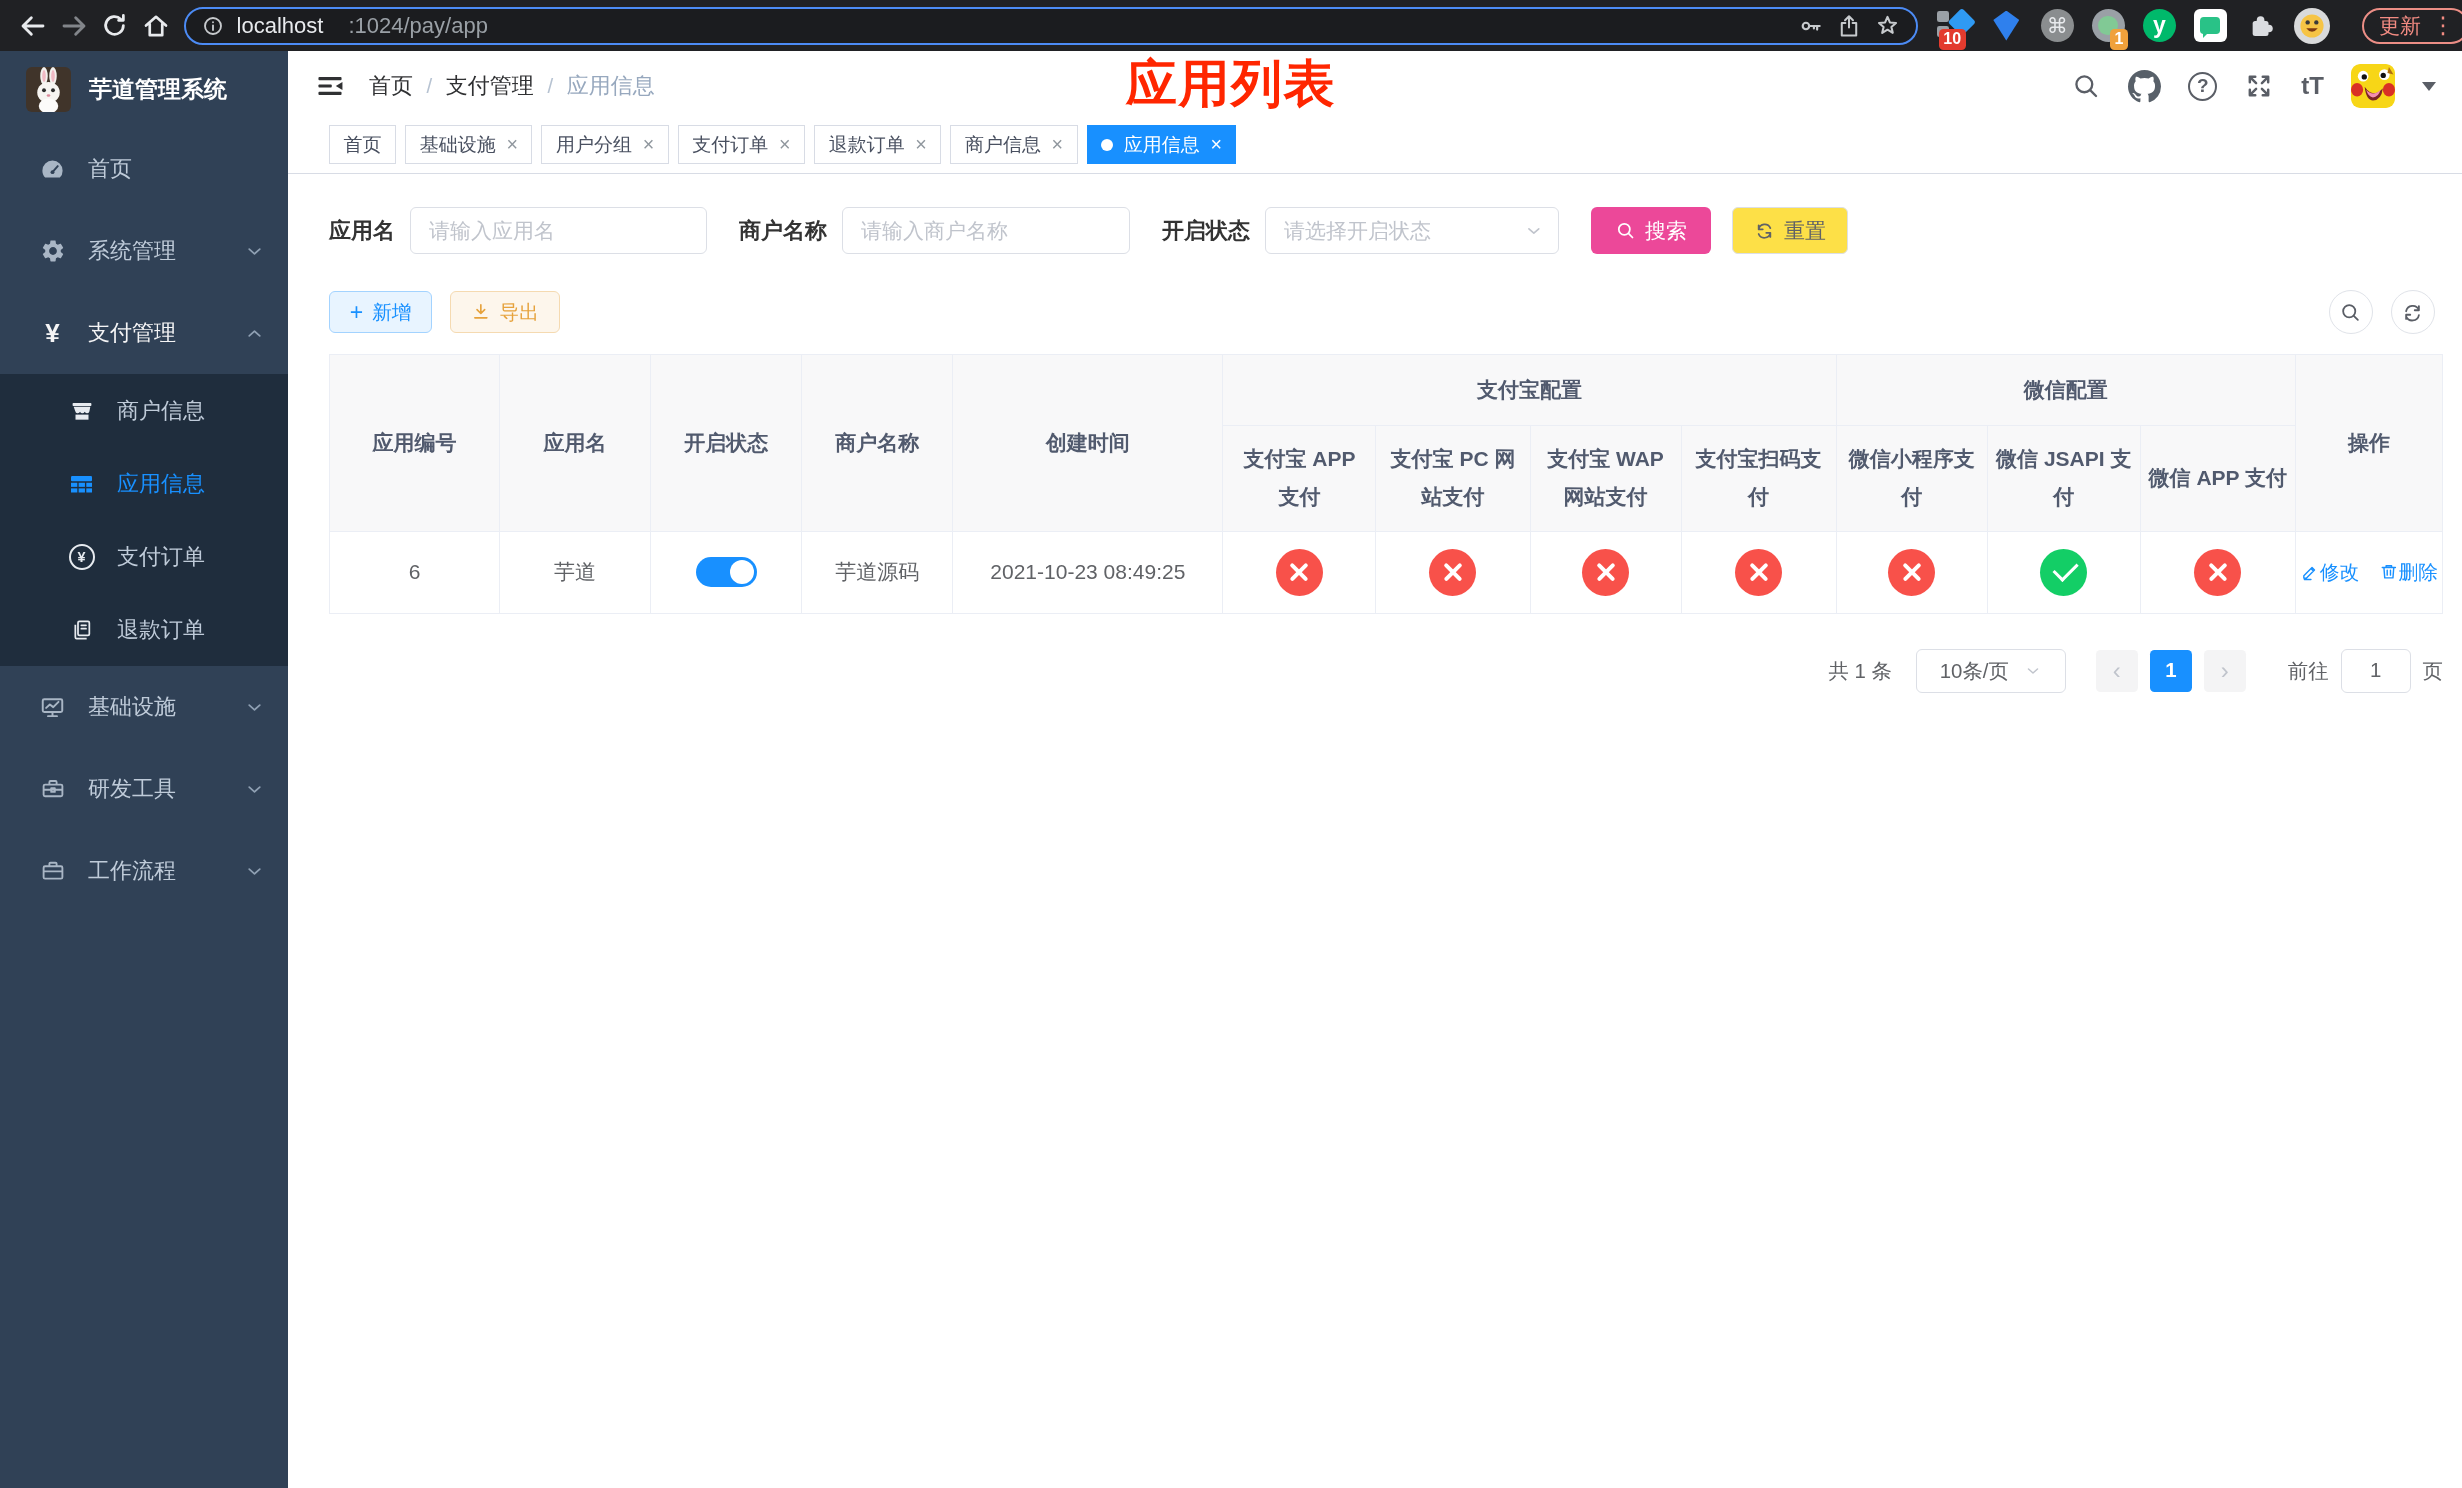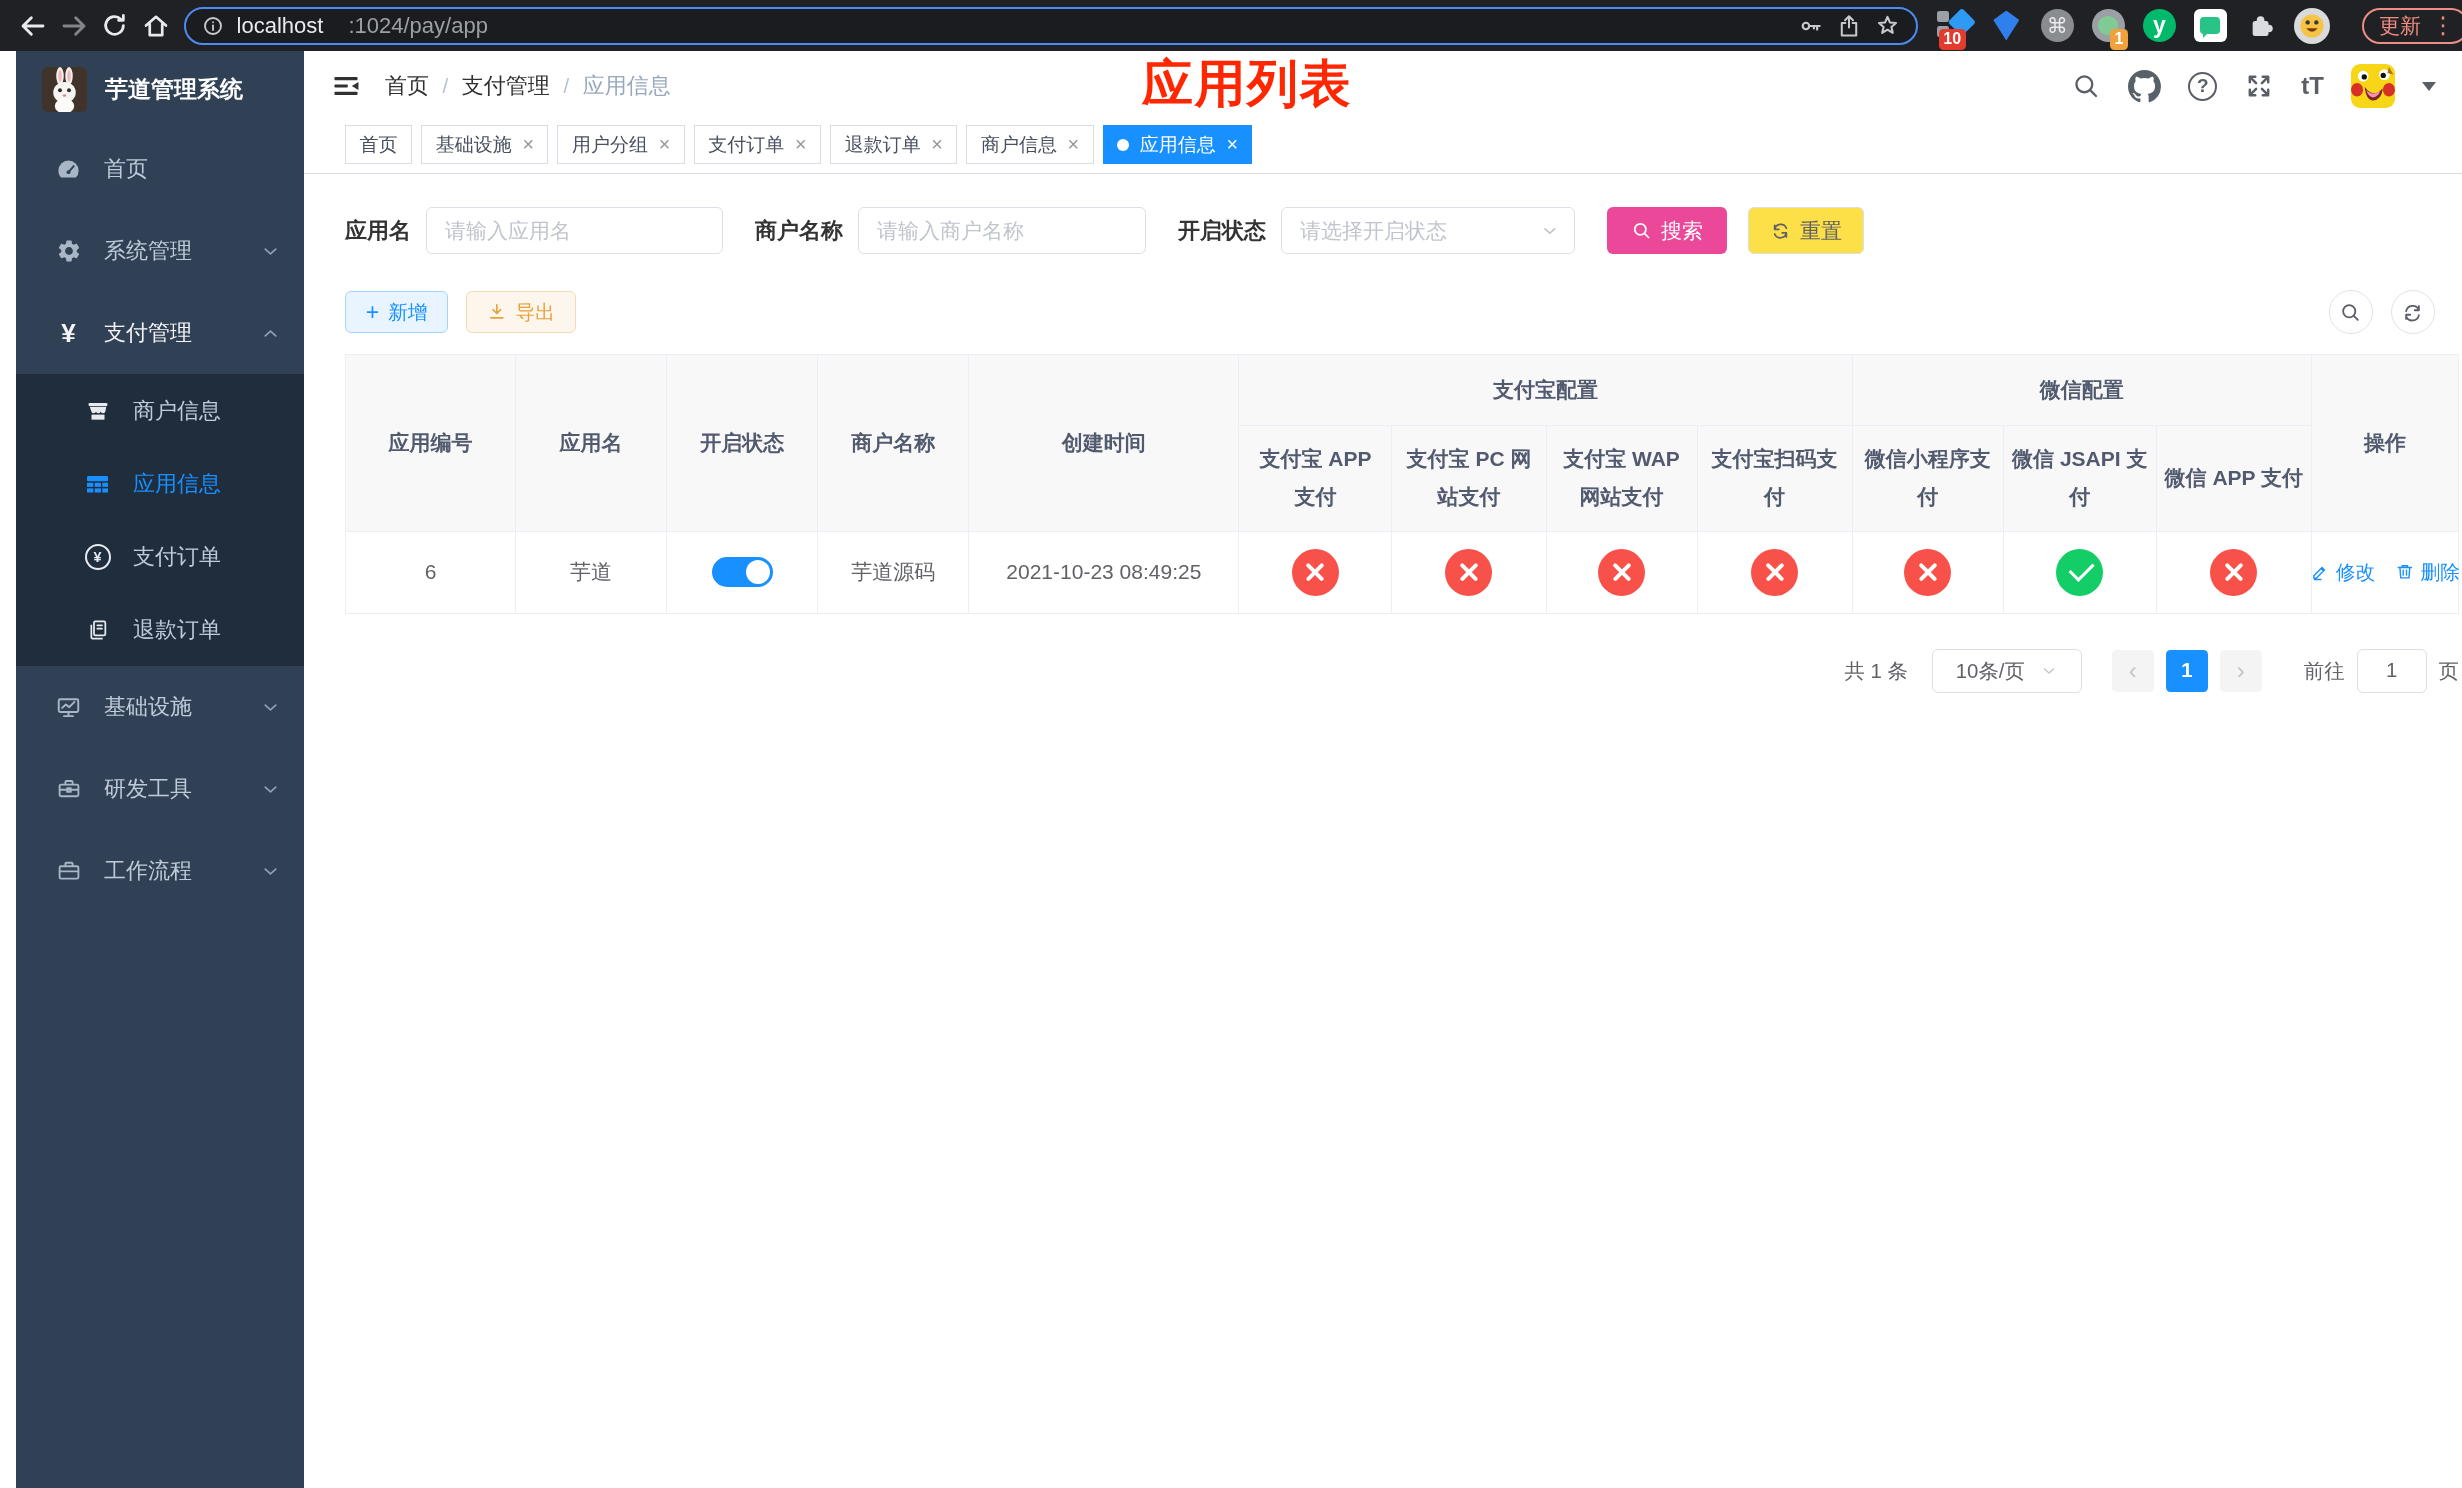--- a/index.html
+++ b/index.html
@@ -29,21 +29,21 @@
   .halo-in { width: 19.7px; height: 19.7px; border-radius: 50%; background: #81c995; }
   .yq { background: #00b96b; color: #fff; font-size: 23px; font-weight: 700; }
   .chatbox { width: 33px; height: 33px; background: #fff; border-radius: 6px; display: flex; align-items: center; justify-content: center; }
   .bubble { width: 19.7px; height: 16.7px; background: #29c287; border-radius: 3.8px; position: relative; }
   .bubble::after { content: ""; position: absolute; left: 2.3px; bottom: -4.5px; border: 4.5px solid transparent; border-top-color: #29c287; border-left-color: #29c287; }
   .profile-circ { width: 36px; height: 36px; border-radius: 50%; background: #d9dadb; display: flex; align-items: center; justify-content: center; }
   .update-pill { height: 36px; border: 2.3px solid #ec8e86; color: #f28b82; border-radius: 19.7px; display: flex; align-items: center; gap: 10.6px; padding: 0 12px 0 15px; font-size: 21px; margin-left: 16.7px; white-space: nowrap; }
   .update-pill .dots { font-size: 23px; letter-spacing: 0.8px; }
 
   
-  .app { display: flex; height: 1437px; margin-left: 16px; }
+  .app { display: flex; height: 1437px; }
   .sidebar { width: 288px; background: #304156; flex: 0 0 auto; }
   .logo-row { height: 77px; display: flex; align-items: center; gap: 18px; padding: 0 26px; }
   .logo-img { width: 45px; height: 45px; border-radius: 6px; overflow: hidden; flex: 0 0 auto; }
   .logo-title { color: #fff; font-size: 23px; font-weight: 700; white-space: nowrap; }
   .menu-item { height: 82px; display: flex; align-items: center; padding: 0 23px 0 38px; color: #bfcbd9; font-size: 22px; cursor: pointer; }
   .menu-item .mi { width: 29px; margin-right: 21px; display: flex; justify-content: center; flex: 0 0 auto; }
   .menu-item .chev { margin-left: auto; color: #8fa0b3; display: flex; }
   .menu-item.parent-active { color: #f4f4f5; }
   .submenu { background: #1f2d3d; }
   .submenu .menu-item { height: 73px; padding-left: 67px; font-size: 22px; }
@@ -113,21 +113,21 @@
   .status-dot { width: 47px; height: 47px; border-radius: 50%; display: inline-block; position: relative; vertical-align: middle; }
   .status-dot[data-status="disabled"] { background: #f8514a; }
   .status-dot[data-status="enabled"] { background: #13ce66; }
   .status-dot[data-status="disabled"]::before,
   .status-dot[data-status="disabled"]::after { content: ""; position: absolute; left: 50%; top: 50%; width: 23px; height: 3.8px; border-radius: 2.3px; background: #fff; }
   .status-dot[data-status="disabled"]::before { transform: translate(-50%,-50%) rotate(45deg); }
   .status-dot[data-status="disabled"]::after { transform: translate(-50%,-50%) rotate(-45deg); }
   .status-dot[data-status="enabled"]::before { content: ""; position: absolute; left: 13.6px; top: 13px; width: 19.7px; height: 10.6px; border-left: 3.8px solid #fff; border-bottom: 3.8px solid #fff; transform: rotate(-45deg); }
 
   .row-actions { display: flex; gap: 19.7px; justify-content: center; align-items: center; color: #1890ff; font-size: 19.7px; }
-  .link { display: inline-flex; align-items: center; gap: 6px; cursor: pointer; white-space: nowrap; }
+  .link { display: inline-flex; align-items: center; cursor: pointer; white-space: nowrap; }
 
   
   .pagination { width: 2114px; margin-top: 35px; display: flex; align-items: center; justify-content: flex-end; font-size: 20.4px; color: #606266; }
   .pag-total { margin-right: 24px; }
   .psize { width: 150px; height: 44px; border: 1.5px solid #dcdfe6; border-radius: 6px; display: flex; align-items: center; justify-content: center; gap: 15px; margin-right: 30px; cursor: pointer; color: #606266; }
   .psize .sel-chev2 { color: #c0c4cc; display: flex; }
   .pbtn { min-width: 42px; height: 42px; border-radius: 4.5px; background: #f4f4f5; color: #c0c4cc; display: flex; align-items: center; justify-content: center; font-size: 24px; cursor: pointer; }
   .pbtn + .pbtn { margin-left: 12px; }
   .pbtn.page { background: #1890ff; color: #fff; font-size: 20.4px; font-weight: 700; }
   .goto { display: flex; align-items: center; gap: 12px; margin-left: 42px; }

